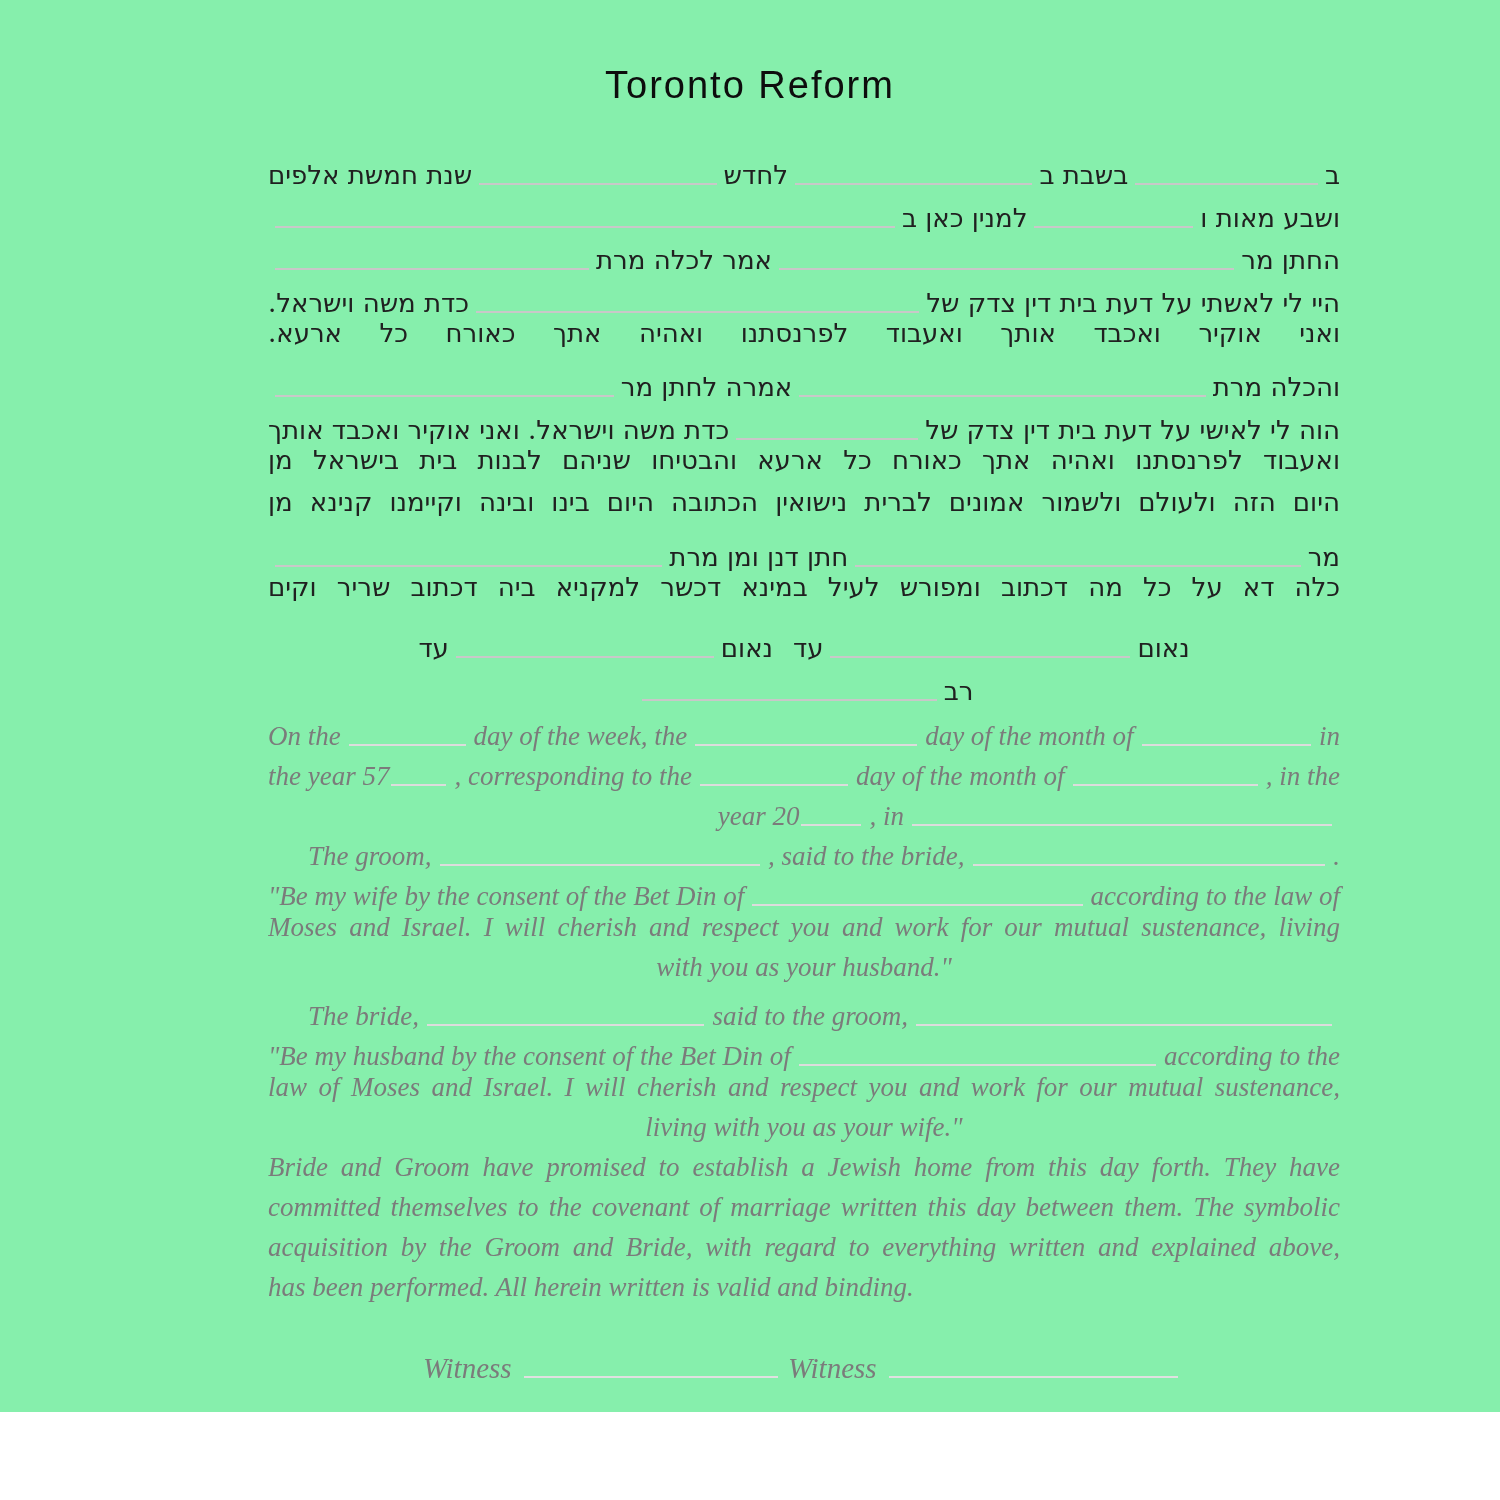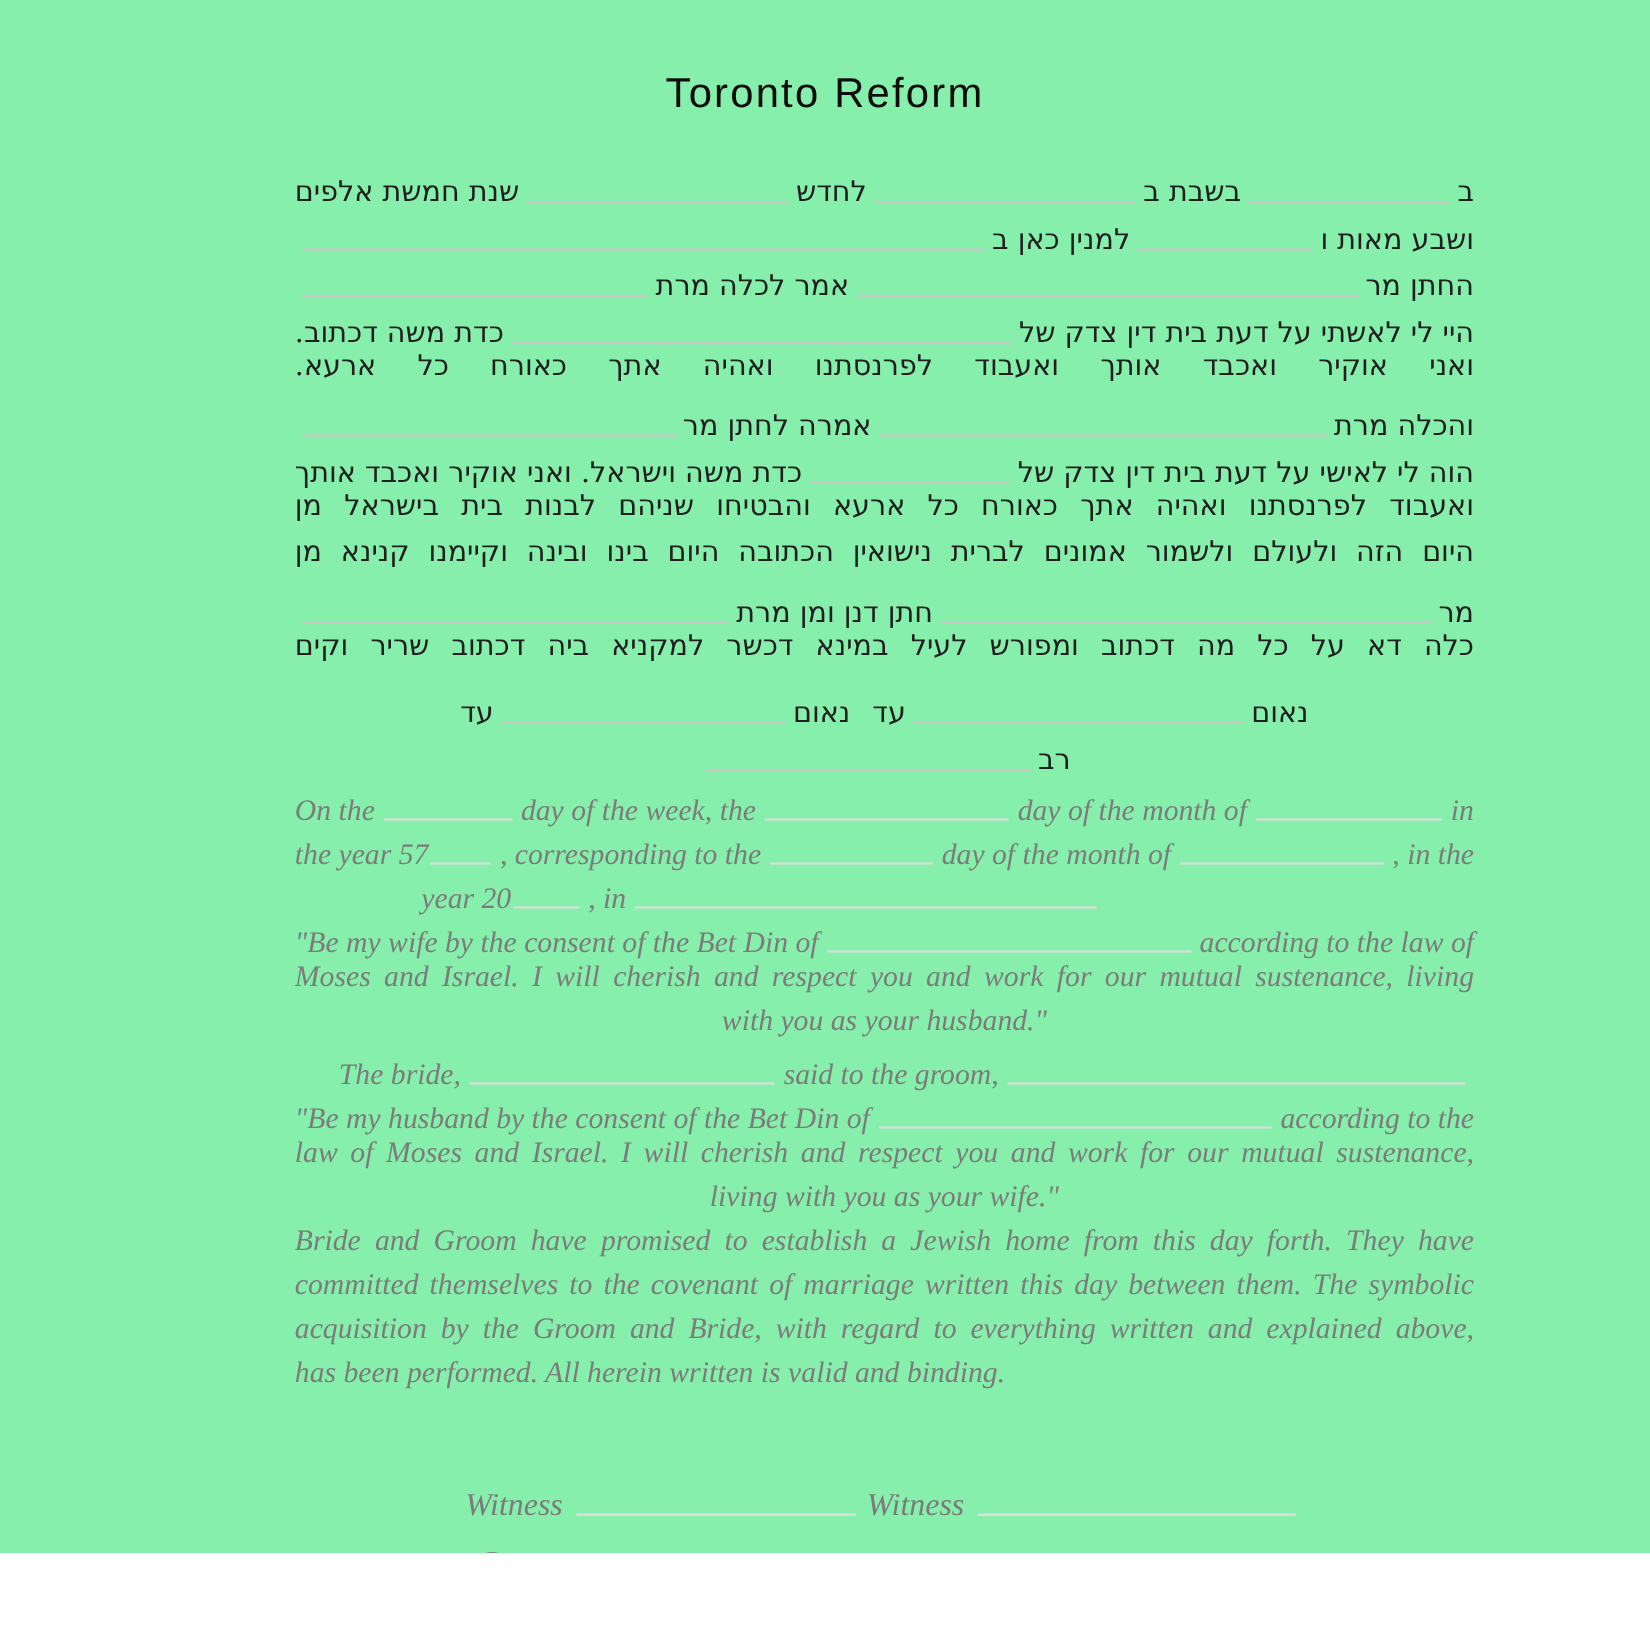--- a/index.html
+++ b/index.html
@@ -48,21 +48,21 @@
   .ejust { height:40px; text-align:justify; text-align-last:justify; overflow:hidden; }
   .ecenter { height:40px; text-align:center; }
   .eleft { height:40px; }
   .ebl { border-bottom:2px solid #dcdcdc; align-self:flex-end; margin:0 8px 6px 8px; height:0; flex-grow:1; }
   .f55 { flex:0 0 55px; margin-left:2px; }
   .f62 { flex:0 0 60px; margin-left:2px; }
   .f420 { flex:0 0 420px; flex-grow:0; }
   .g19 { flex-grow:1.9; } .g145e { flex-grow:1.45; } .g125 { flex-grow:1.25; }
   .g11 { flex-grow:1.1; } .g15 { flex-grow:1.5; }
   .ind40 { padding-left:40px; }
-  .ind115 { padding-left:115px; }
+  .ind115 { padding-left:115px;justify-content:flex-end; }
   
   .sigs {
     position:absolute; top:1332px; left:268px; width:1072px;
     font-family:"Liberation Serif", serif; font-style:italic;
     font-size:29px; color:#7b7b7b;
   }
   .srow { display:flex; align-items:flex-end; height:53px; padding-left:155px; }
   .scell1 { display:flex; width:355px; align-items:flex-end; }
   .scell2 { display:flex; width:390px; align-items:flex-end; margin-left:10px; }
   .srab { display:flex; align-items:flex-end; height:53px; padding-left:330px; }
@@ -94,21 +94,21 @@
     </div>
     <div class="hrow">
       <span>החתן מר</span>
       <div class="bl g145"></div>
       <span>אמר לכלה מרת</span>
       <div class="bl"></div>
     </div>
     <div class="hrow">
       <span>היי לי לאשתי על דעת בית דין צדק של</span>
       <div class="bl"></div>
-      <span>כדת משה דכתוב.</span>
+      <span>כדת משה וישראל.</span>
     </div>
     <div class="hjust">ואני אוקיר ואכבד אותך ואעבוד לפרנסתנו ואהיה אתך כאורח כל ארעא.</div>
     <div class="hrow">
       <span>והכלה מרת</span>
       <div class="bl g12"></div>
       <span>אמרה לחתן מר</span>
       <div class="bl"></div>
     </div>
     <div class="hrow">
       <span>הוה לי לאישי על דעת בית דין צדק של</span>
@@ -159,20 +159,27 @@
       <span>day of the month of</span>
       <div class="ebl g125"></div>
       <span>, in the</span>
     </div>
     <div class="erow ind115">
       <span>year 20</span>
       <div class="ebl f62"></div>
       <span>, in</span>
       <div class="ebl f420"></div>
     </div>
+    <div class="erow ind40">
+      <span>The groom,</span>
+      <div class="ebl"></div>
+      <span>, said to the bride,</span>
+      <div class="ebl g11"></div>
+      <span>.</span>
+    </div>
     <div class="erow">
       <span>"Be my wife by the consent of the Bet Din of</span>
       <div class="ebl"></div>
       <span>according to the law of</span>
     </div>
     <div class="ejust">Moses and Israel. I will cherish and respect you and work for our mutual sustenance, living</div>
     <div class="ecenter">with you as your husband."</div>
     <div class="erow ind40">
       <span>The bride,</span>
       <div class="ebl"></div>

